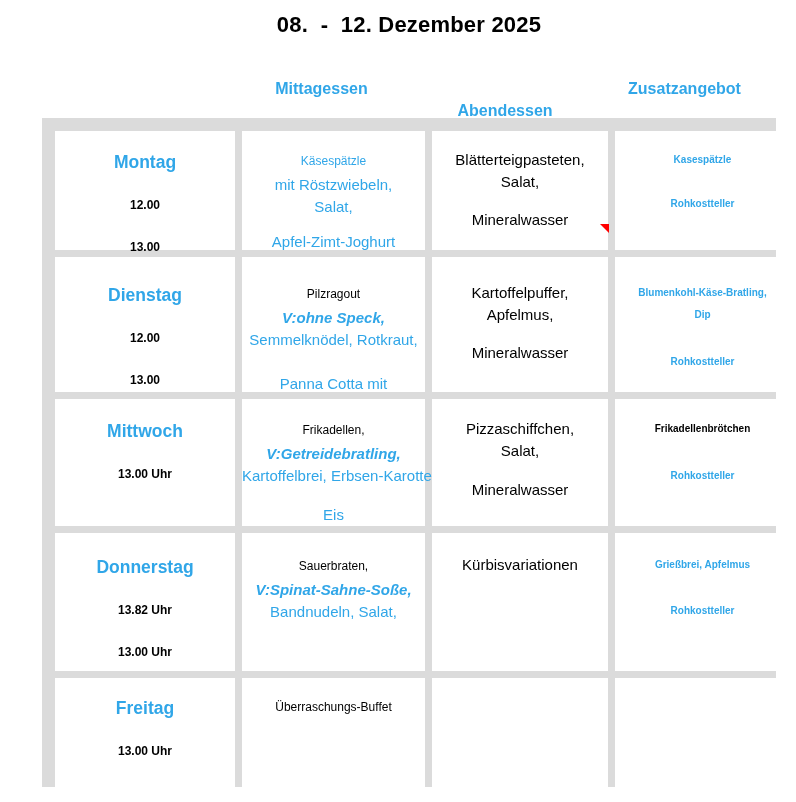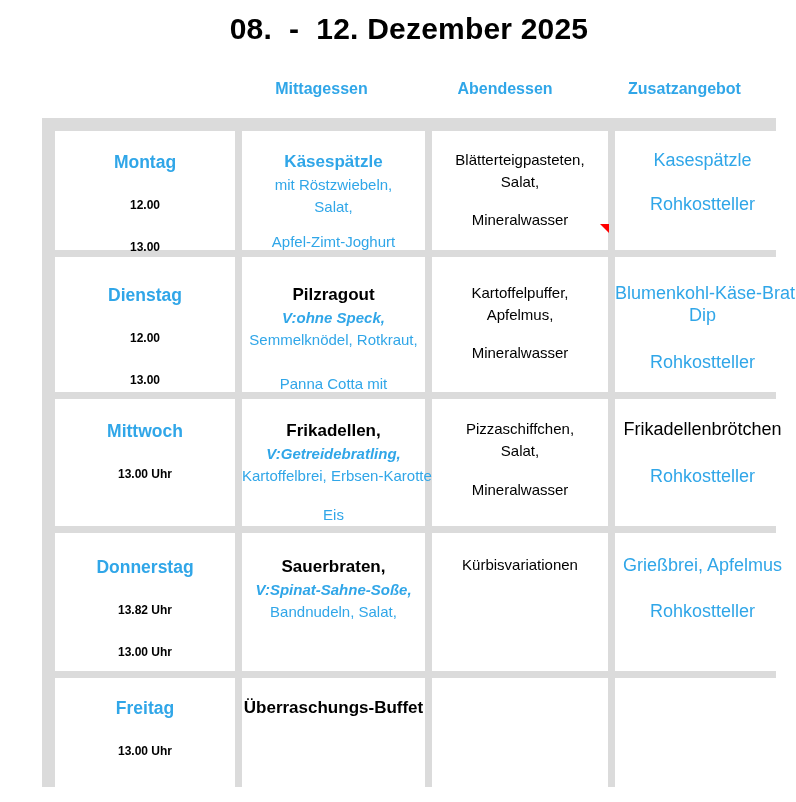--- a/index.html
+++ b/index.html
@@ -3,60 +3,60 @@
 <meta charset="utf-8">
 <style>
   html,body{margin:0;padding:0;}
   body{
     width:796px;height:802px;position:relative;background:#ffffff;
     font-family:"Liberation Sans",sans-serif;overflow:hidden;
     --blue:#30A6E8; --black:#000000; --grid:#DBDBDB; --red:#FF0000;
   }
   .title{
     position:absolute;top:12px;left:42px;width:734px;text-align:center;
-    font-size:30px;font-weight:bold;color:var(--black);white-space:pre;
+    font-size:22px;font-weight:bold;color:var(--black);white-space:pre;
     letter-spacing:0.2px;
   }
   .col-headers{
     position:absolute;left:42px;top:80px;width:734px;box-sizing:border-box;
     display:grid;grid-template-columns:180px 183px 176px 175px;gap:4px;padding:0 4px;
   }
   .col-h{font-size:16px;font-weight:bold;color:var(--blue);text-align:center;}
   .gc2{grid-column:2;} .gc3{grid-column:3;} .gc4{grid-column:4;}
   .menu-grid{
     position:absolute;left:42px;top:118px;width:734px;height:669px;box-sizing:border-box;
     background:var(--grid);display:grid;
     grid-template-columns:180px 183px 176px 175px;
     grid-template-rows:119px 135px 127px 138px 126px;
     gap:7px;padding:13px;
   }
   .c{background:#ffffff;text-align:center;position:relative;box-sizing:border-box;}
   .r1{padding-top:18px;} .r2{padding-top:25px;} .r3{padding-top:19px;}
   .r4{padding-top:21px;} .r5{padding-top:17px;}
   .day-name{font-size:17.5px;font-weight:bold;color:var(--blue);line-height:26px;}
   .time{font-size:12px;font-weight:bold;color:var(--black);line-height:24px;margin-top:18px;}
-  .dish{font-size:17px;font-weight:bold;line-height:25px;text-align:center;}
+  .dish{font-size:12px;font-weight:normal;line-height:25px;text-align:center;}
   .veg{font-size:15px;font-weight:bold;font-style:italic;color:var(--blue);line-height:22px;}
   .body{font-size:15px;line-height:22px;}
-  .zline{font-size:18px;line-height:22px;}
+  .zline{font-size:10px;line-height:22px;font-weight:bold;}
   .blue{color:var(--blue);} .black{color:var(--black);}
   .nowrap{white-space:nowrap;}
   .sp13{height:13px;} .sp16{height:16px;} .sp17{height:17px;}
   .sp22{height:22px;} .sp24{height:24px;} .sp25{height:25px;}
   .marker{position:absolute;right:-1px;top:93px;fill:var(--red);}
 </style>
 </head>
 <body style="--blue: #30A6E8; --black: #000000; --grid: #DBDBDB; --red: #FF0000;">
 
 <div class="title">08.  -  12. Dezember 2025</div>
 
 <div class="col-headers">
   <div class="col-h gc2">Mittagessen</div>
+  <div class="col-h gc4">Zusatzangebot</div>
   <div class="col-h gc3">Abendessen</div>
-  <div class="col-h gc4">Zusatzangebot</div>
 </div>
 
 <div class="menu-grid">
 
   <div class="c r1">
     <div class="day-name">Montag</div>
     <div class="time">12.00</div>
     <div class="time">13.00</div>
   </div>
   <div class="c r1">

